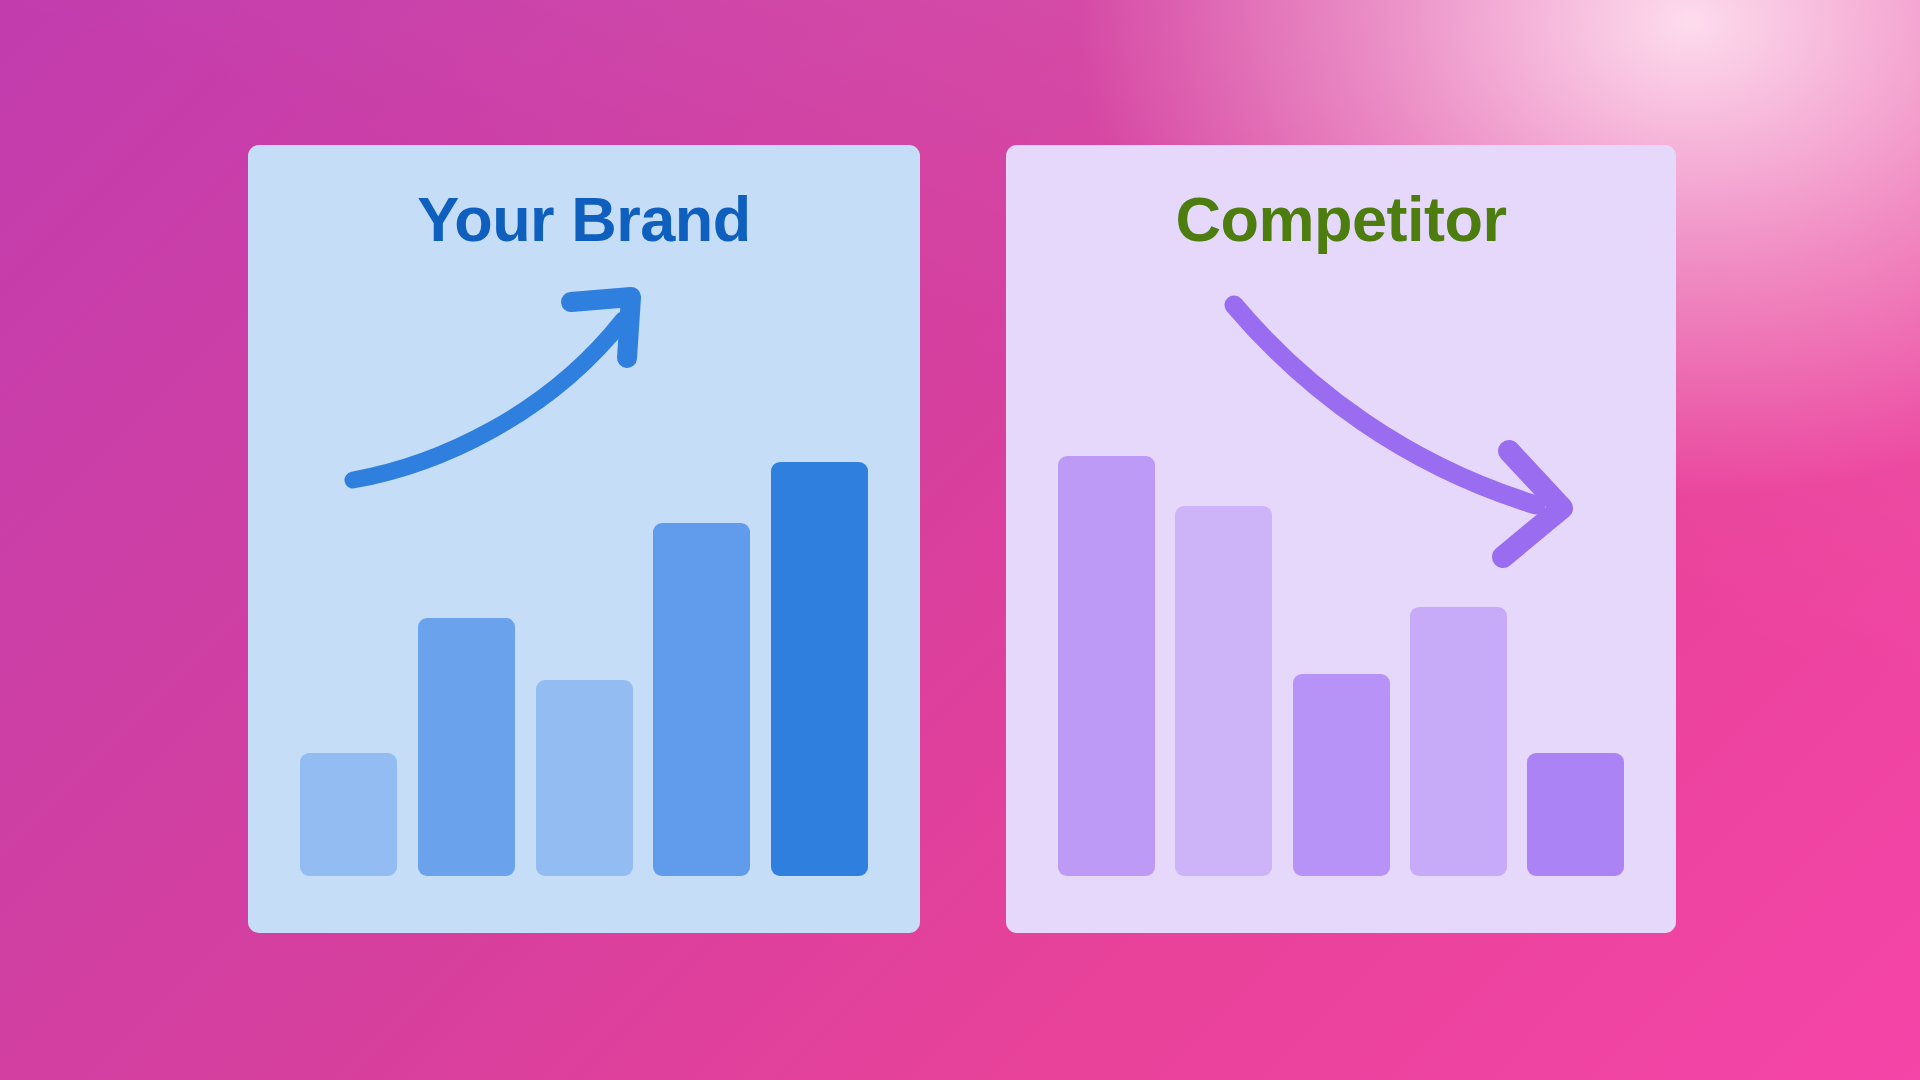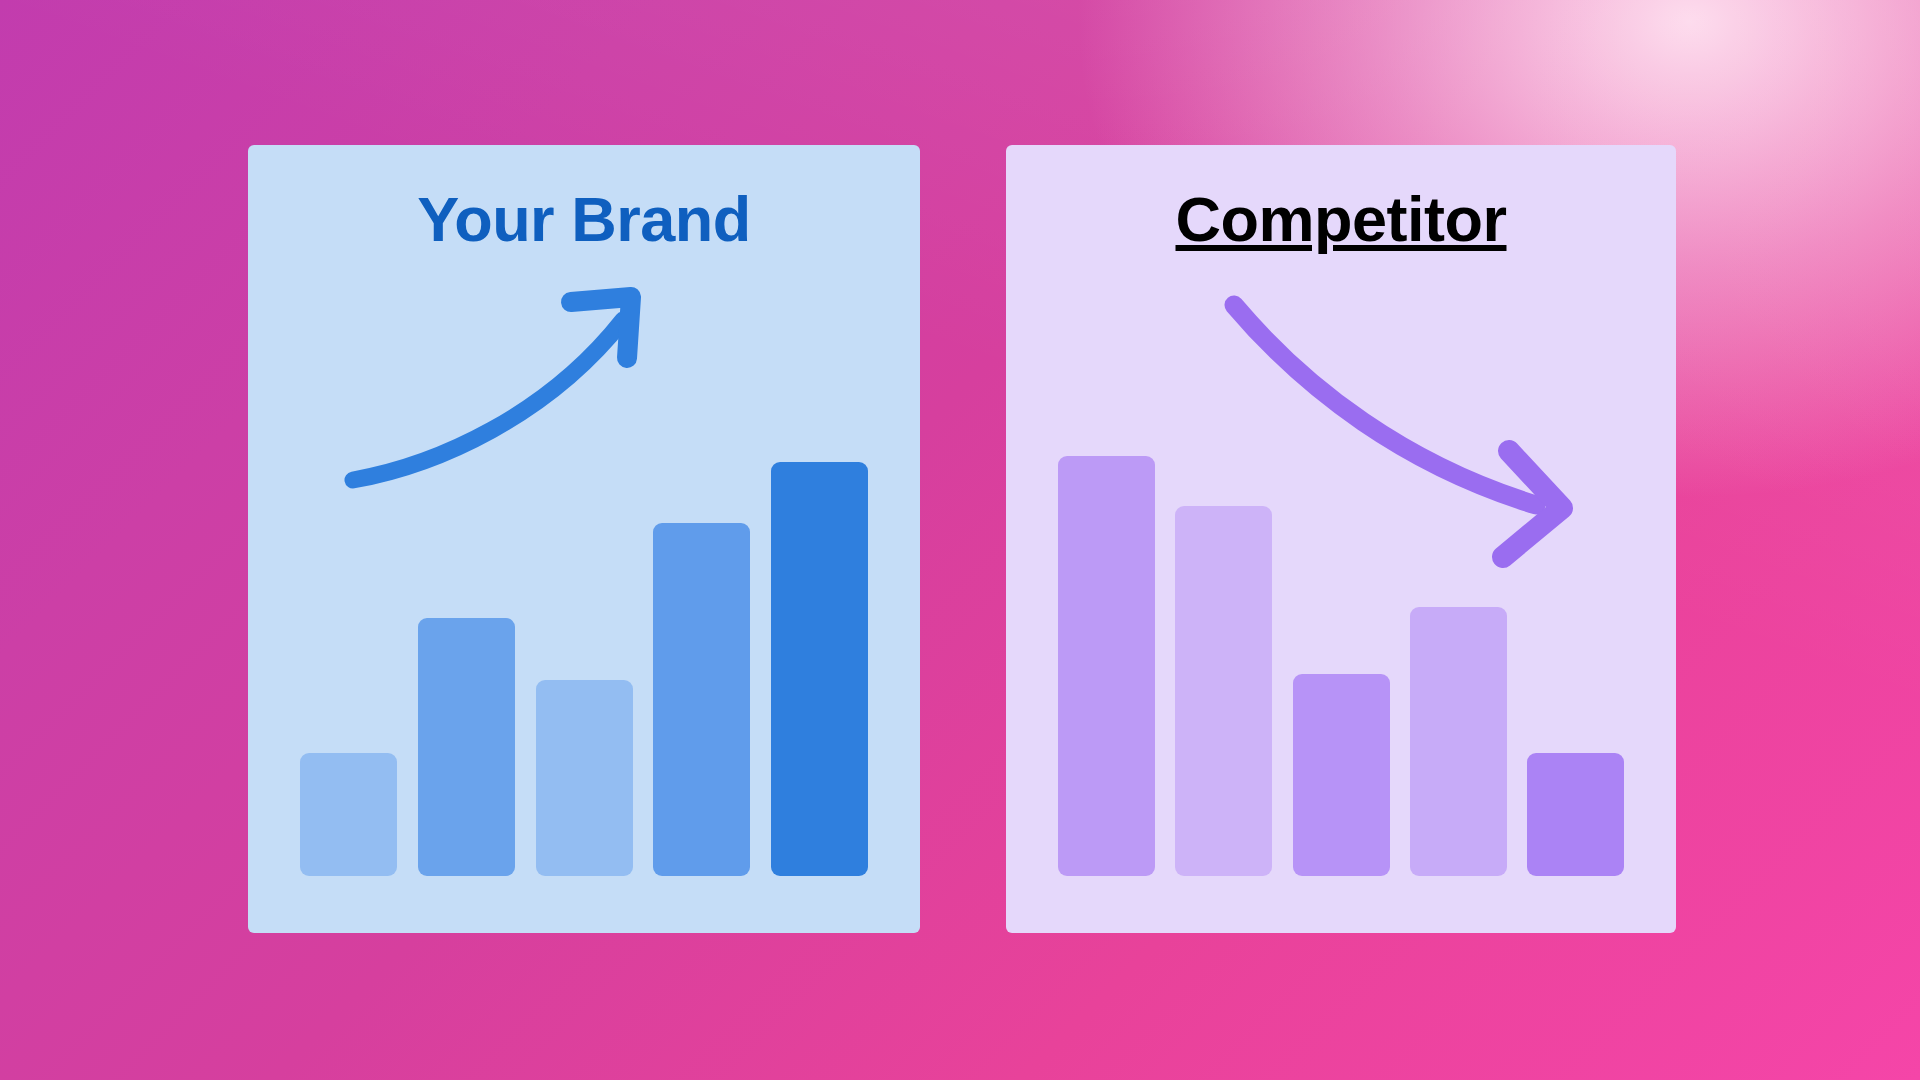--- a/index.html
+++ b/index.html
@@ -22,21 +22,21 @@
     pointer-events:none;
   }
 
   .cards {
     position:absolute;
     left:0; top:0; width:1920px; height:1080px;
   }
 
   .card {
     position:absolute;
-    border-radius:6px;
+    border-radius:11px;
     overflow:hidden;
   }
   .card-brand {
     left:248px; top:145px; width:672px; height:788px;
     background:#c5ddf7;
   }
   .card-comp {
     left:1006px; top:145px; width:670px; height:788px;
     background:#e5d8fb;
   }
@@ -44,21 +44,21 @@
   .card-title {
     position:absolute;
     left:0; right:0; top:40px;
     text-align:center;
     font-size:63px;
     font-weight:700;
     letter-spacing:-0.5px;
     line-height:1.1;
   }
   .title-brand { color:#0f5fbf; }
-  .title-comp  { color:#000000;text-decoration:underline; }
+  .title-comp  { color:#4d7c0f; }
 
   .chart {
     position:absolute;
     left:0; top:0; width:100%; height:100%;
   }
   .bars {
     position:absolute;
     bottom:57px;
     left:52px; right:52px;
     height:560px;

